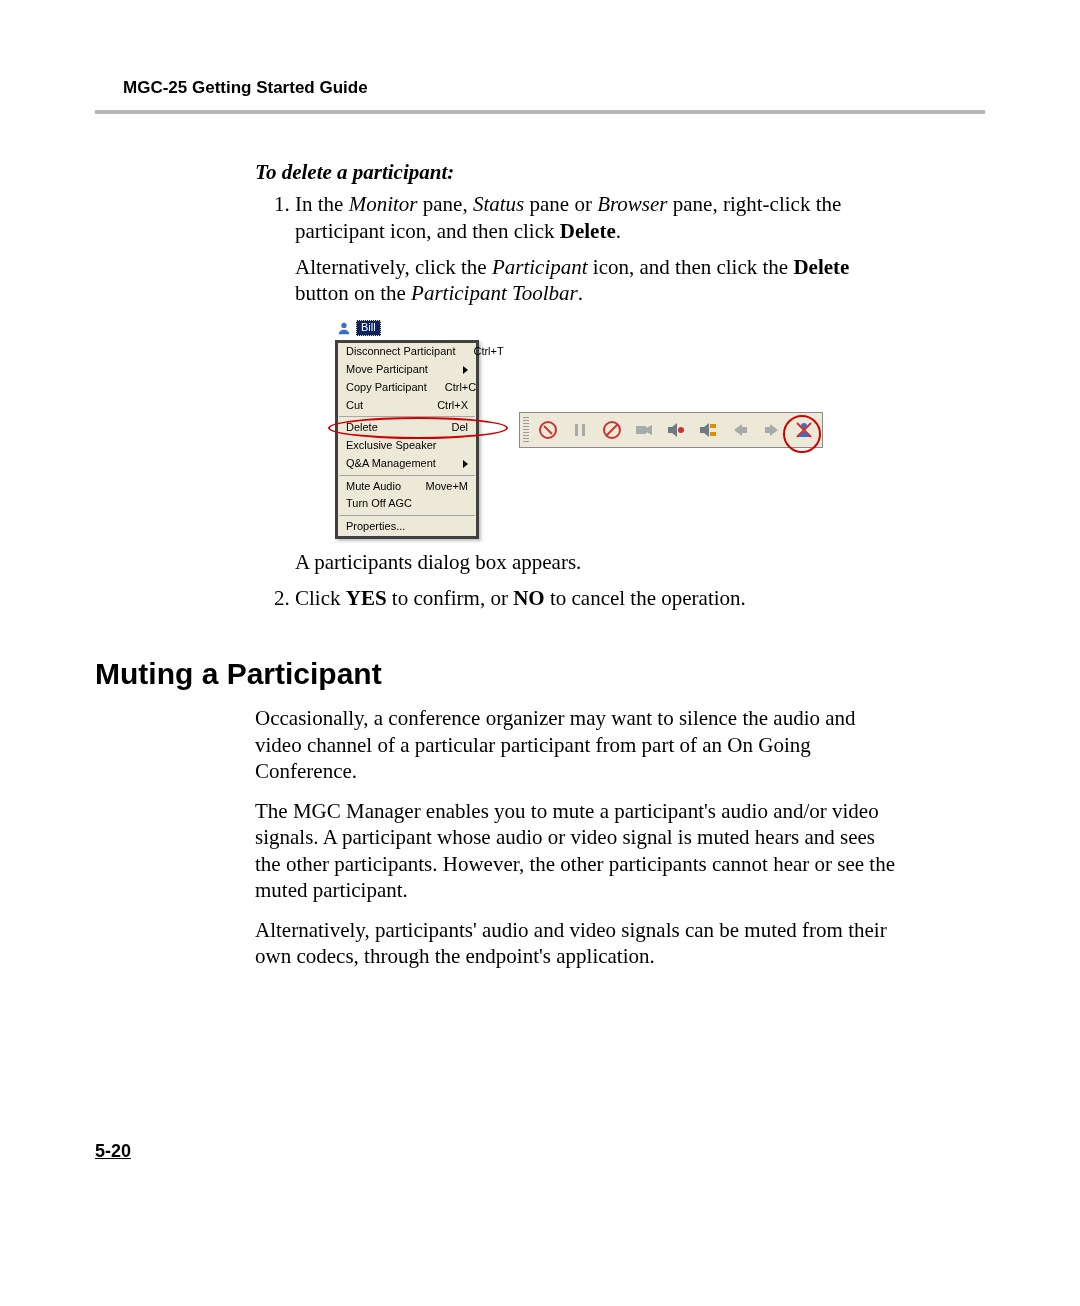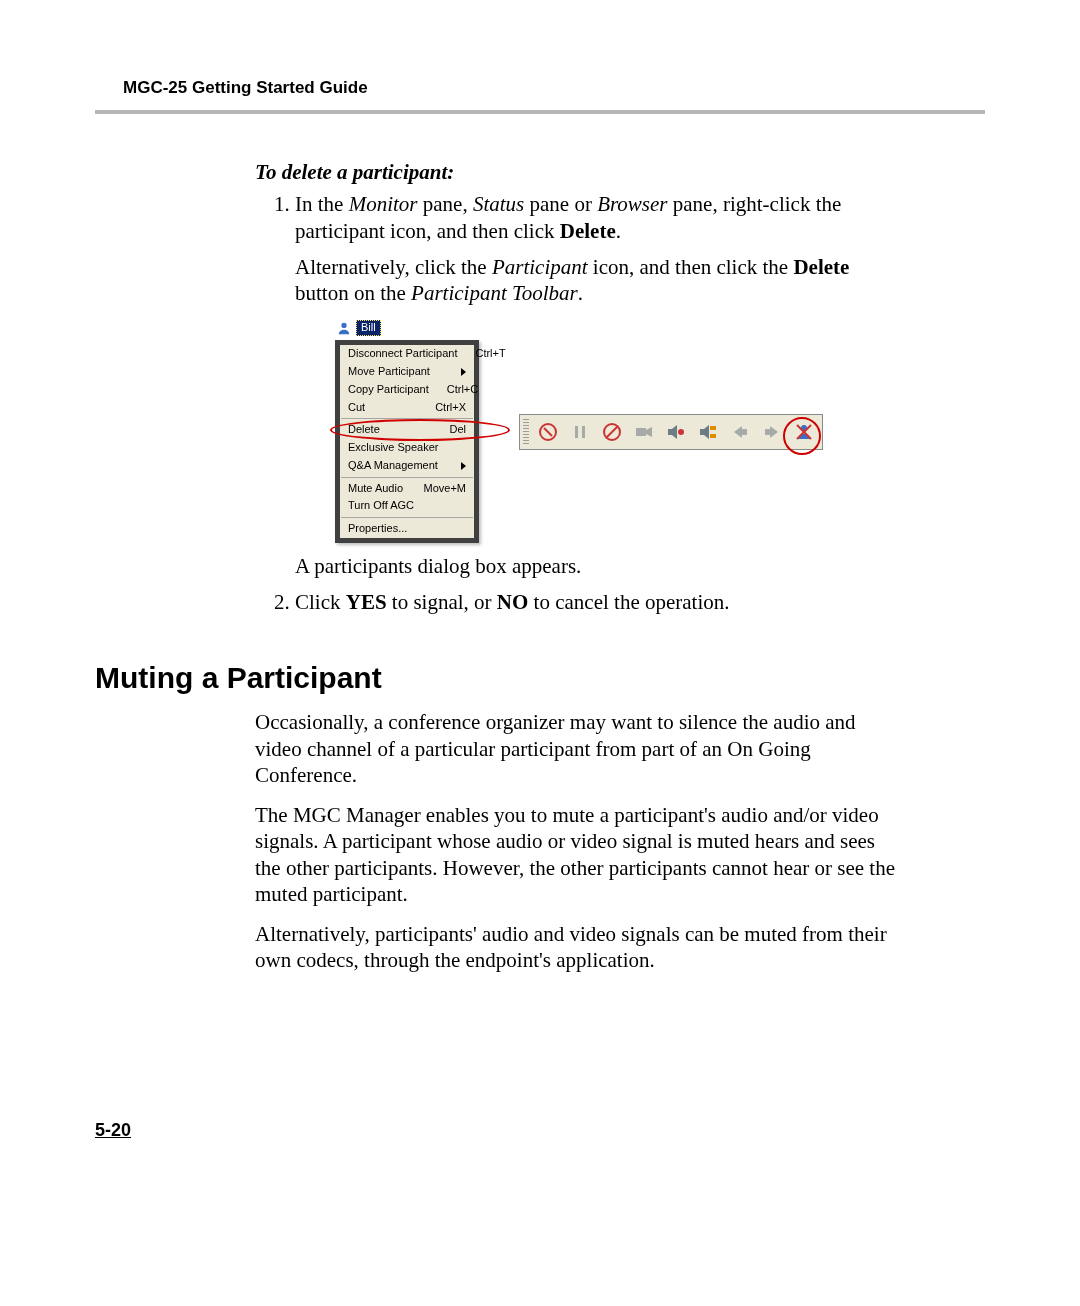--- a/index.html
+++ b/index.html
@@ -74,21 +74,21 @@
     width: 14px; height: 16px;
     color: #3b6fc7;
   }
   .bill-name {
     background: #0a246a;
     color: #fff;
     padding: 0 4px;
     border: 1px dotted #ffe061;
   }
   .ctx-menu {
-    border: 5px solid #404040;
+    border: 3px solid #404040;
     background: #ece9d8;
     font-family: Tahoma, Arial, sans-serif;
     font-size: 11px;
     color: #000;
     box-shadow: 2px 2px 3px rgba(0,0,0,0.25);
   }
   .ctx-item {
     display: flex;
     justify-content: space-between;
     align-items: center;
@@ -161,21 +161,21 @@
   .section-h2 {
     font-family: Arial, Helvetica, sans-serif;
     font-weight: bold;
     font-size: 30px;
     margin: 46px 0 14px 0;
   }
   .body-col p { margin: 0 0 14px 0; }
   .page-num {
     position: absolute;
     left: 95px;
-    bottom: 165px;
+    bottom: 144px;
     font-family: Arial, Helvetica, sans-serif;
     font-weight: bold;
     font-size: 18px;
     text-decoration: underline;
   }
 </style>
 </head>
 <body>
 
 <div class="page">
@@ -308,21 +308,21 @@
                 </svg>
               <div class="red-circle-tb"></div>
             </div>
           </div>
         </div>
 
         <div>A participants dialog box appears.</div>
       </li>
 
       <li>
-        <span>Click </span><span class="bold">YES</span><span> to signal, or </span><span class="bold">NO</span><span> to cancel the operation.</span>
+        <span>Click </span><span class="bold">YES</span><span> to confirm, or </span><span class="bold">NO</span><span> to cancel the operation.</span>
       </li>
     </ol>
   </div>
 
   <div class="section-h2">Muting a Participant</div>
 
   <div class="body-col">
     <p>Occasionally, a conference organizer may want to silence the audio and video channel of a particular participant from part of an On Going Conference.</p>
     <p>The MGC Manager enables you to mute a participant's audio and/or video signals. A participant whose audio or video signal is muted hears and sees the other participants. However, the other participants cannot hear or see the muted participant.</p>
     <p>Alternatively, participants' audio and video signals can be muted from their own codecs, through the endpoint's application.</p>

